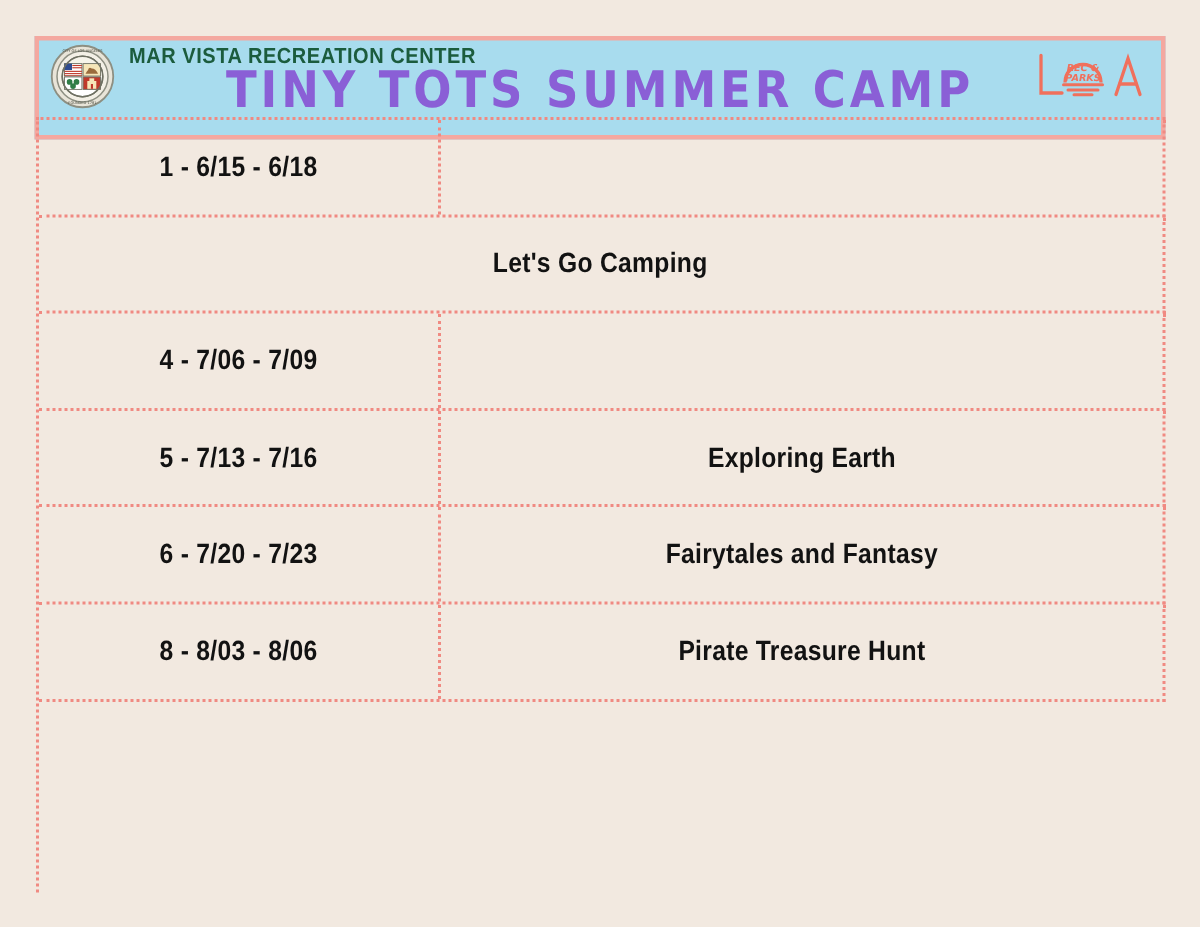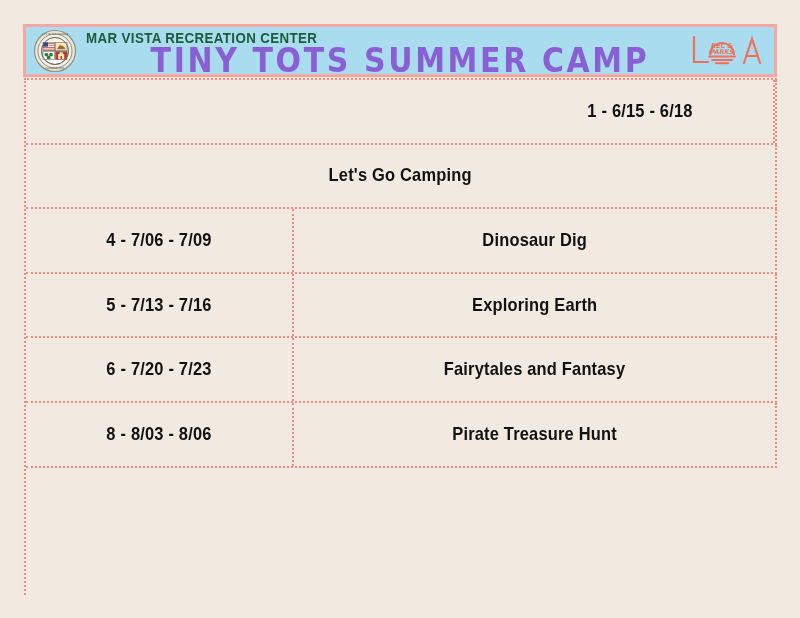--- a/index.html
+++ b/index.html
@@ -19,21 +19,21 @@
     height: 618px;
     background: #f2e9e0;
   }
 
   
   #header-banner {
     position: absolute;
     left: 23px;
     top: 24px;
     width: 754px;
-    height: 53px;
+    height: 69px;
     box-sizing: border-box;
     background: #a8dcee;
     border: 3px solid #f4a8a0;
   }
   #seal-slot {
     position: absolute;
     left: 7px;
     top: 2px;
     width: 44px;
     height: 44px;
@@ -86,21 +86,20 @@
     border-left: 2px dotted #f08a82;
     border-top: 2px dotted #f08a82;
   }
   .row {
     position: relative;
     display: flex;
     height: 64.6px;
     box-sizing: border-box;
     border-bottom: 2px dotted #f08a82;
     border-right: 2px dotted #f08a82;
-    justify-content: flex-end;
   }
   .cell-session {
     flex: 0 0 268px;
     box-sizing: border-box;
     border-right: 2px dotted #f08a82;
     display: flex;
     align-items: center;
     justify-content: center;
   }
   .cell-theme {
@@ -204,23 +203,20 @@
     <div class="row">
       <div class="cell-theme">
         <span>Let's Go Camping</span>
       </div>
     </div>
 
     <div class="row">
       <div class="cell-session">
         <span>4 - 7/06 - 7/09</span>
       </div>
-      <div class="cell-theme">
-        <span>Dinosaur Dig</span>
-      </div>
     </div>
 
     <div class="row">
       <div class="cell-session">
         <span>5 - 7/13 - 7/16</span>
       </div>
       <div class="cell-theme">
         <span>Exploring Earth</span>
       </div>
     </div>

